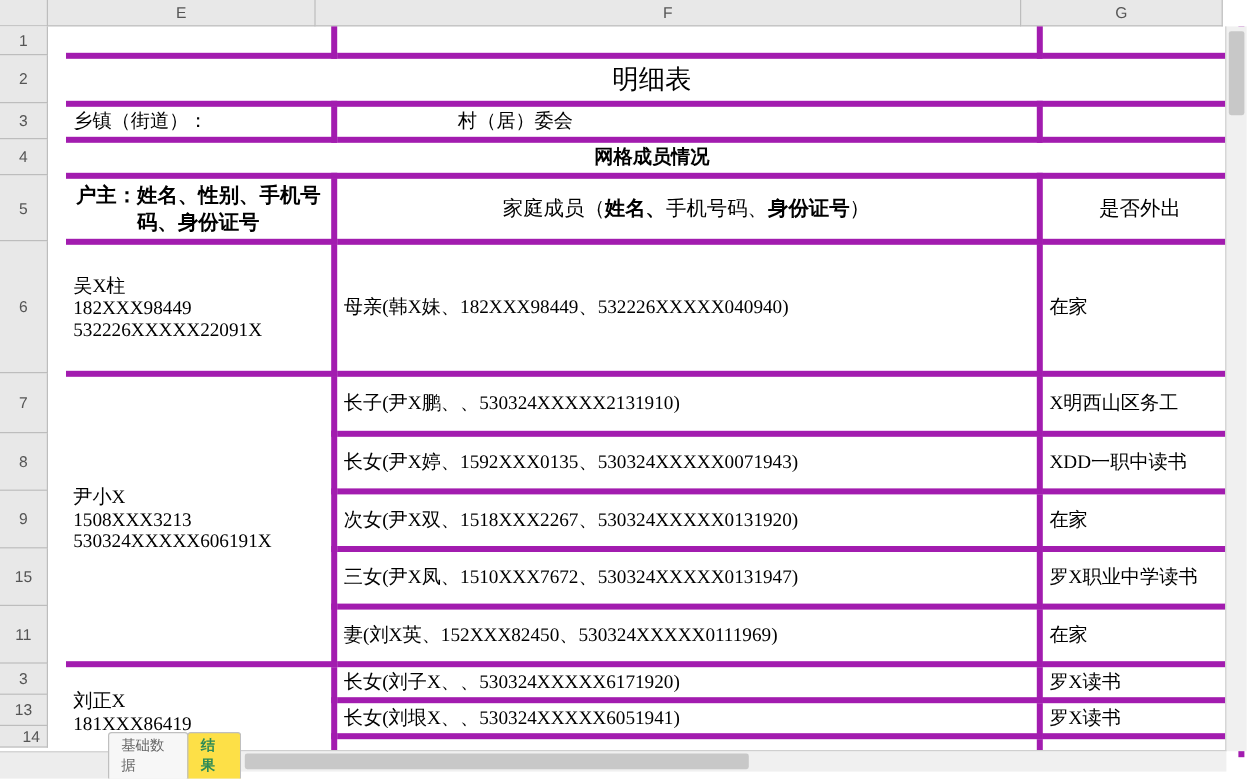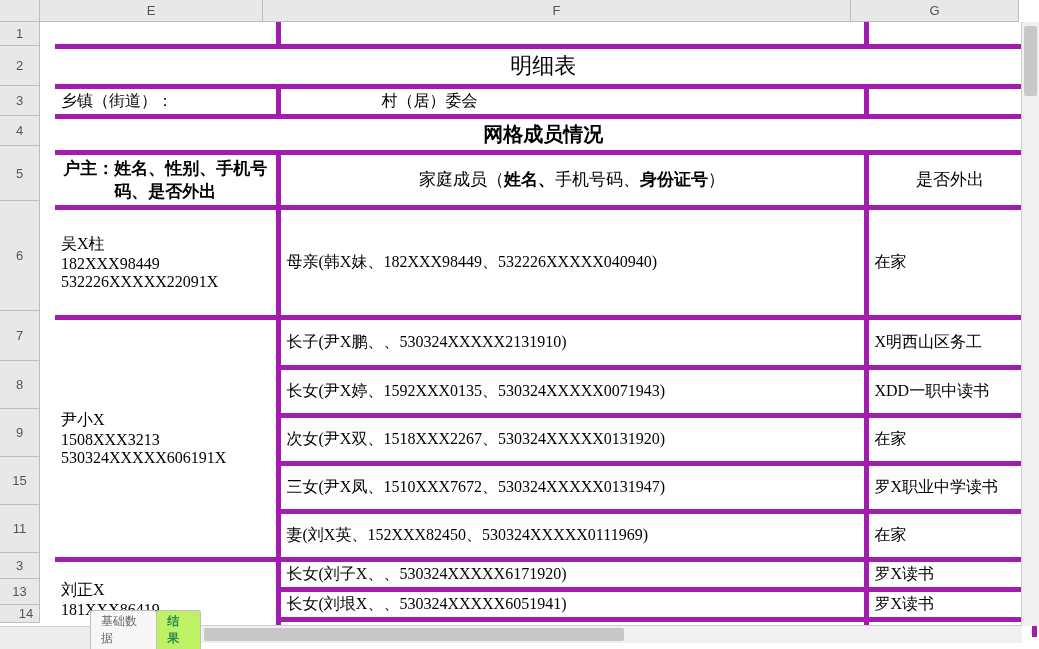--- a/index.html
+++ b/index.html
@@ -6,32 +6,32 @@
   body{position:relative;width:1039px;height:649px;overflow:hidden}
   .row-headers{position:absolute;left:0;top:0;width:40px;background:#e8e8e8}
   .row-headers div{box-sizing:border-box;border-bottom:1px solid #bdbdbd;border-right:1px solid #bdbdbd;text-align:center;font-family:Arial,sans-serif;font-size:13px;color:#555;display:flex;align-items:center;justify-content:center}
   .col-headers{position:absolute;left:40px;top:0;height:22px;display:flex;background:#e8e8e8}
   .col-headers div{box-sizing:border-box;border-right:1px solid #bdbdbd;border-bottom:1px solid #bdbdbd;text-align:center;font-family:Arial,sans-serif;font-size:13px;color:#555;height:22px;line-height:21px}
   .corner{position:absolute;left:0;top:0;width:40px;height:22px;background:#e8e8e8;border-right:1px solid #bdbdbd;border-bottom:1px solid #bdbdbd;box-sizing:border-box}
   .grid{position:absolute;left:55px;top:22px}
   table{border-collapse:collapse;table-layout:fixed}
   td{border:5px solid #a21caf;padding:2px 6px;vertical-align:middle;box-sizing:border-box;overflow:hidden}
   .title{font-size:22px;text-align:center;border-top:none}
-  .hdr{font-size:20px;text-align:center;font-weight:bold}
+  .hdr{font-size:16px;text-align:center;font-weight:bold}
   .sub{font-size:17px;text-align:center}
   .bold{font-weight:bold}
   .left{text-align:left}
   .noleft{border-left:none}
   .scrollbar-v{position:absolute;right:0;top:22px;width:17px;bottom:23px;background:#f0f0f0;border-left:1px solid #cfcfcf}
   .scrollbar-v .thumb{position:absolute;left:2px;right:2px;top:4px;height:70px;background:#c8c8c8;border-radius:2px}
   .scrollbar-h{position:absolute;left:200px;right:17px;bottom:6px;height:17px;background:#f0f0f0;border-top:1px solid #cfcfcf}
   .scrollbar-h .thumb{position:absolute;top:2px;bottom:2px;left:4px;width:420px;background:#c8c8c8;border-radius:2px}
   .tabs{position:absolute;left:0;bottom:0;height:23px;display:flex;align-items:flex-end;background:#ededed;width:200px;padding-left:90px;box-sizing:border-box;border-top:1px solid #cfcfcf}
   .tab{font-family:"Microsoft YaHei",Arial,sans-serif;font-size:12px;padding:2px 10px;border:1px solid #bfbfbf;border-bottom:none;background:#f7f7f7;margin-right:-1px;color:#666;border-top-left-radius:3px;border-top-right-radius:3px}
-  .tab.active{background:#bef264;color:#2e8b57;font-weight:bold}
+  .tab.active{background:#fde047;color:#2e8b57;font-weight:bold}
   .nav{position:absolute;left:6px;bottom:3px;font-size:10px;color:#888;letter-spacing:3px;font-family:Arial}
 </style>
 </head>
 <body>
 
 <div class="corner"></div>
 
 <div class="col-headers">
   <div style="width:223px">E</div>
   <div style="width:588px">F</div>
@@ -74,21 +74,21 @@
   <tr style="height:30px">
     <td class="left noleft">乡镇（街道）：</td>
     <td class="left" style="padding-left:101px">村（居）委会</td>
     <td></td>
   </tr>
   <tr style="height:30px">
           <td colspan="3" class="hdr noleft">网格成员情况</td>
         </tr>
   <tr style="height:55px">
     <td class="sub noleft">
-      <span class="bold">户主：</span><span class="bold">姓名、性别、手机号码、是否外出</span>
+      <span class="bold">户主：</span><span class="bold">姓名、性别、手机号码、身份证号</span>
     </td>
     <td class="sub">
       <span>家庭成员（</span><span class="bold">姓名、</span><span>手机号码、</span><span class="bold">身份证号</span><span>）</span>
     </td>
     <td class="sub">是否外出</td>
   </tr>
 
   <tr style="height:110px">
     <td class="left noleft" id="h0">吴X柱<br>182XXX98449<br>532226XXXXX22091X</td>
     <td class="left">母亲(韩X妹、182XXX98449、532226XXXXX040940)</td>

